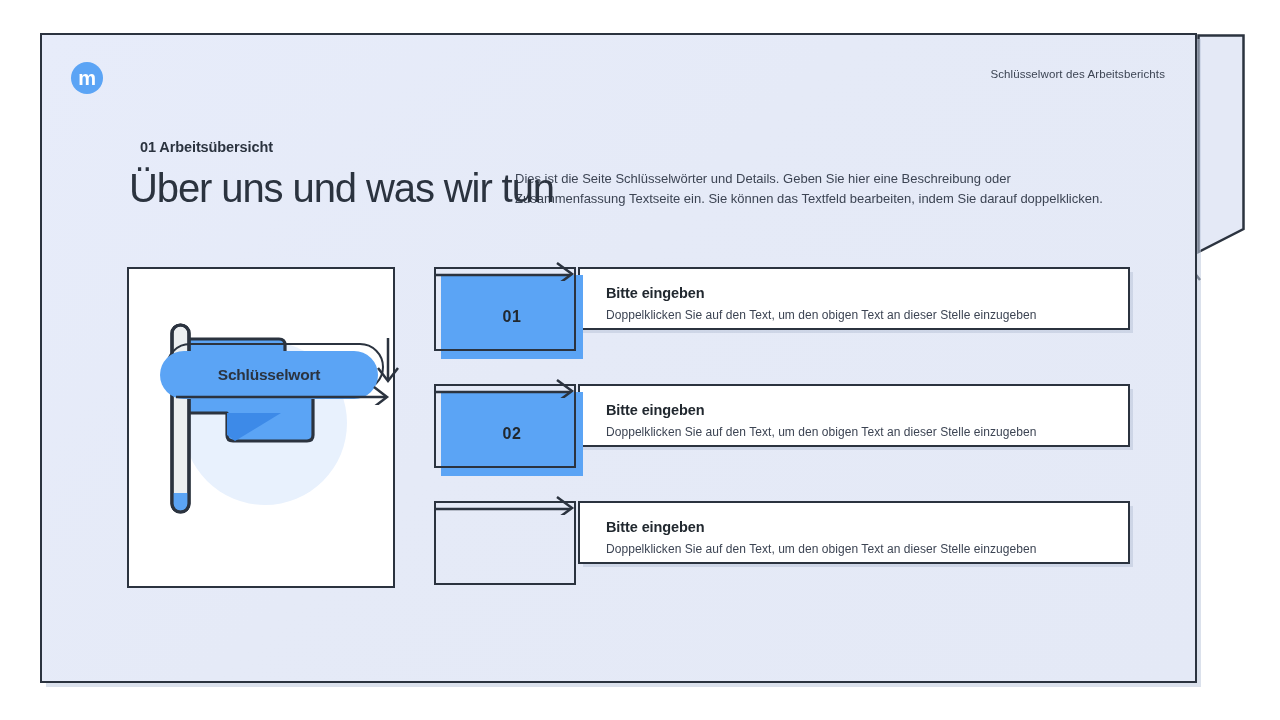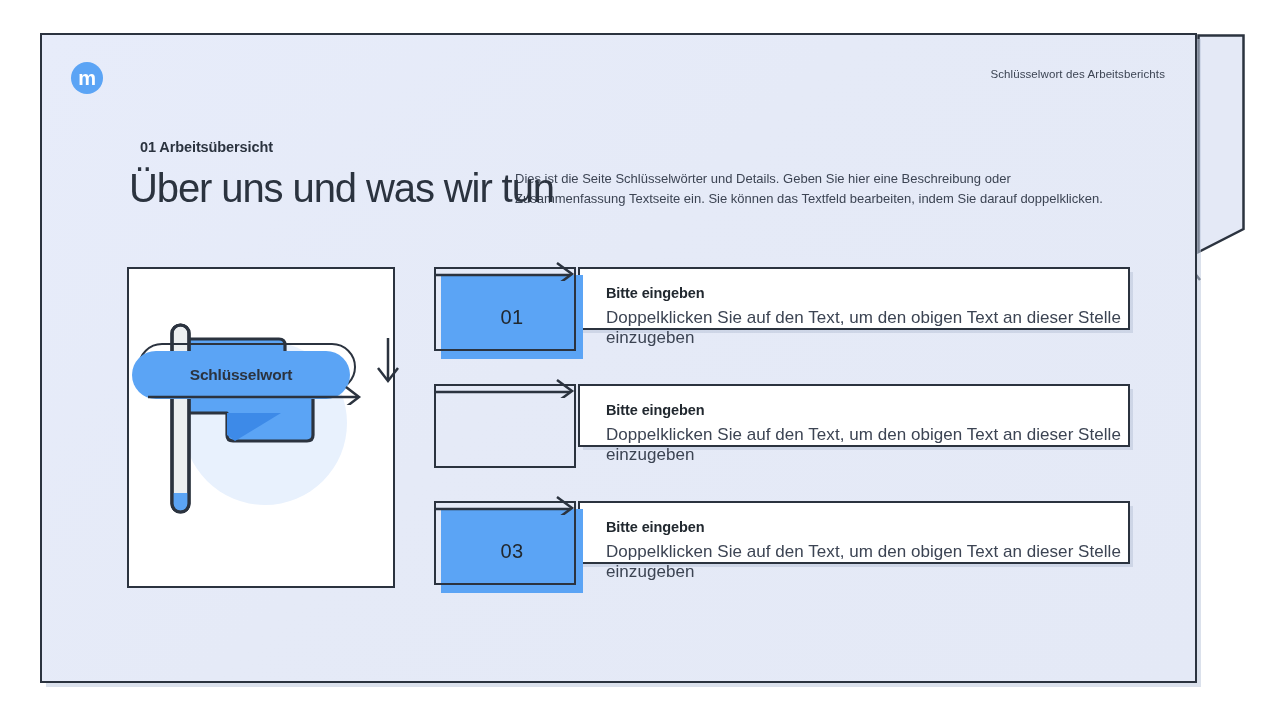--- a/index.html
+++ b/index.html
@@ -126,21 +126,21 @@
     position: absolute;
     left: 332px;
     top: 303px;
     width: 28px;
     height: 48px;
   }
 
   
   .pill-wrap {
     position: absolute;
-    left: 90px;
+    left: 118px;
     top: 308px;
     width: 240px;
     height: 62px;
   }
 
   .pill-outline {
     position: absolute;
     left: 6px;
     top: 0;
     width: 218px;
@@ -210,24 +210,24 @@
     width: 142px;
     height: 84px;
     background: #5ba4f5;
     z-index: 2;
     display: flex;
     align-items: center;
     justify-content: center;
   }
 
   .row-num {
-    font-size: 20px;
+    font-size: 16px;
     color: #21282f;
     letter-spacing: 0.5px;
-    font-weight: 400;
+    font-weight: 700;
   }
 
   .row-arrow {
     position: absolute;
     left: 40px;
     top: 0px;
     width: 145px;
     height: 20px;
     z-index: 4;
   }
@@ -246,21 +246,21 @@
 
   .row-title {
     font-size: 14.5px;
     font-weight: 700;
     color: #21282f;
     letter-spacing: -0.1px;
     margin-bottom: 7px;
   }
 
   .row-sub {
-    font-size: 17px;
+    font-size: 12px;
     color: #3c4453;
     letter-spacing: 0.05px;
   }
 
   .up-arrow {
     position: absolute;
     left: 1176px;
     top: 262px;
     width: 28px;
     height: 60px;
@@ -339,35 +339,35 @@
           <div class="row-title">Bitte eingeben</div>
           <div class="row-sub">Doppelklicken Sie auf den Text, um den obigen Text an dieser Stelle einzugeben</div>
         </div>
       </div>
 
       <div class="row">
         <svg class="row-arrow" viewBox="0 0 145 20">
           <path d="M0 14 L136 14" stroke="#2b333f" stroke-width="2.5" fill="none"></path>
           <path d="M123 2 L138 13 L123 24" stroke="#2b333f" stroke-width="2.5" fill="none" stroke-linecap="butt" stroke-linejoin="miter"></path>
         </svg>
+        <div class="row-numbox-fill">
+          <span class="row-num">02</span>
+        </div>
         <div class="row-numbox-outline"></div>
         <div class="row-panel">
           <div class="row-title">Bitte eingeben</div>
           <div class="row-sub">Doppelklicken Sie auf den Text, um den obigen Text an dieser Stelle einzugeben</div>
         </div>
       </div>
 
       <div class="row">
         <svg class="row-arrow" viewBox="0 0 145 20">
           <path d="M0 14 L136 14" stroke="#2b333f" stroke-width="2.5" fill="none"></path>
           <path d="M123 2 L138 13 L123 24" stroke="#2b333f" stroke-width="2.5" fill="none" stroke-linecap="butt" stroke-linejoin="miter"></path>
         </svg>
-        <div class="row-numbox-fill">
-          <span class="row-num">03</span>
-        </div>
         <div class="row-numbox-outline"></div>
         <div class="row-panel">
           <div class="row-title">Bitte eingeben</div>
           <div class="row-sub">Doppelklicken Sie auf den Text, um den obigen Text an dieser Stelle einzugeben</div>
         </div>
       </div>
 
     </div>
 
   </div>

